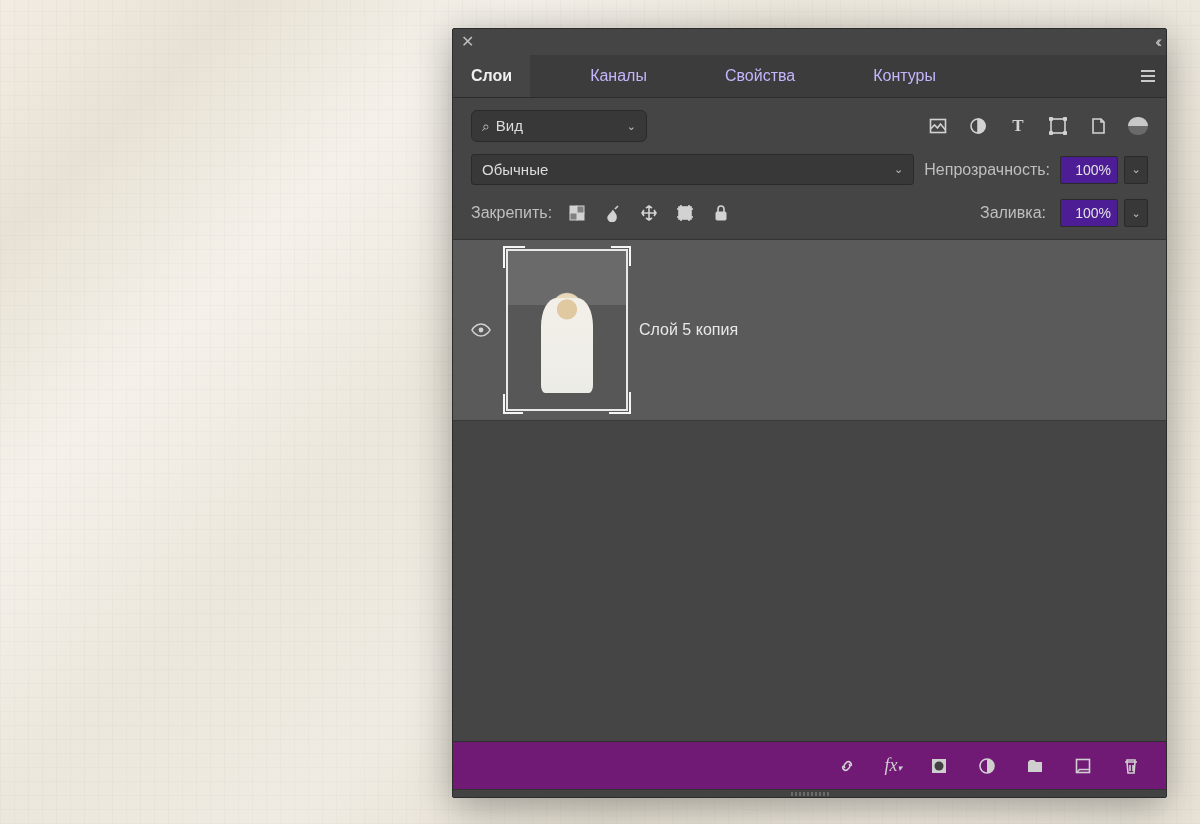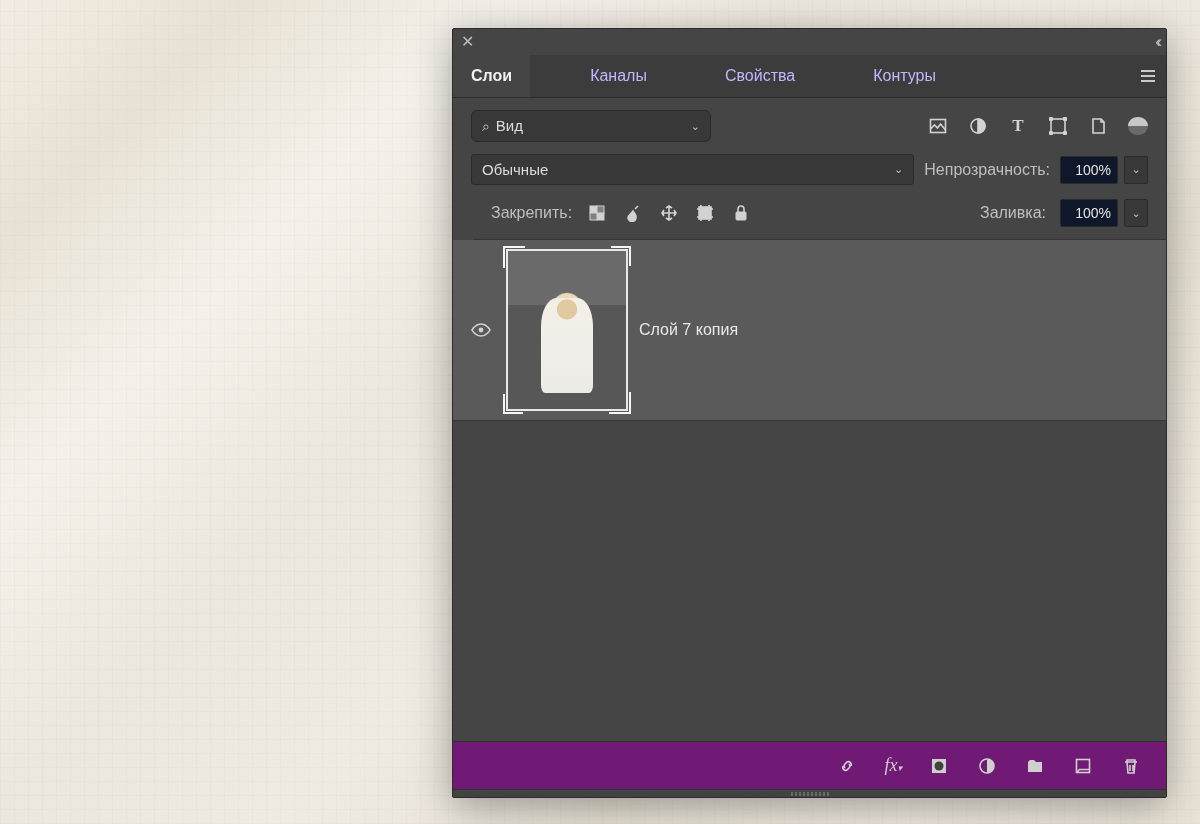--- a/index.html
+++ b/index.html
@@ -45,36 +45,36 @@
 
   .toolbar-row {
     display:flex; align-items:center; gap:14px;
     padding: 12px 18px;
   }
   .dropdown {
     display:flex; align-items:center; justify-content:space-between;
     background:#383838; border:1px solid #2a2a2a; border-radius:3px;
     padding:6px 10px; cursor:pointer; color:#dcdcdc; font-size:15px;
   }
-  .kind-dropdown { width: 240px; border-radius: 6px; }
+  .kind-dropdown { width: 176px; border-radius: 6px; }
   .kind-dropdown .mag { font-size:14px; margin-right:6px; color:#c0c0c0;}
   .chev { font-size:11px; color:#c0c0c0;}
   .filter-icons { display:flex; gap:20px; align-items:center; color:#d2d2d2; margin-left:auto;}
   .ficon { width:20px; height:20px; display:flex; align-items:center; justify-content:center; cursor:pointer; font-size:17px;}
   .toggle { width:20px; height:9px; border-top:9px solid #c8c8c8; border-bottom:9px solid #6a6a6a; border-radius:10px; cursor:pointer;}
   .ficon svg{width:18px;height:18px;fill:none;stroke:#d2d2d2;stroke-width:1.6;}
 
   .blend-row { display:flex; align-items:center; gap:10px; padding: 0 18px 10px; }
   .blend-dropdown { flex:1; }
   .value-box { display:flex; align-items:center; gap:6px; }
-  .value-box input { width:58px; background:#0f172a; border:1px solid #2a2a2a; color:#e4e4e4; padding:5px 6px; font-size:14px; text-align:right; border-radius:2px;}
+  .value-box input { width:58px; background:#4c1d95; border:1px solid #2a2a2a; color:#e4e4e4; padding:5px 6px; font-size:14px; text-align:right; border-radius:2px;}
   .value-box .dd { width:24px; height:28px; background:#383838; border:1px solid #2a2a2a; display:flex; align-items:center; justify-content:center; cursor:pointer; border-radius:2px;}
   .label { color:#bfbfbf; font-size:16px; }
 
-  .lock-row { display:flex; align-items:center; gap:14px; padding: 4px 18px 12px; border-bottom:1px solid #343434;margin-left:20px;}
+  .lock-row { display:flex; align-items:center; gap:14px; padding: 4px 18px 12px; border-bottom:1px solid #343434;}
   .lock-row .licon { width:22px; height:22px; display:flex; align-items:center; justify-content:center; cursor:pointer;}
   .lock-row .licon svg{width:18px;height:18px;fill:#d2d2d2;stroke:#d2d2d2;}
 
   .layers { flex:1; overflow:hidden; background:#454545; }
   .layer { display:flex; align-items:center; padding:10px 14px; gap:12px; border-bottom:1px solid #3a3a3a; }
   .layer.selected { background:#5a5a5a; }
   .vis { width:28px; display:flex; justify-content:center; cursor:pointer;}
   .vis svg{width:20px;height:14px;}
   .thumb { width:120px; height:160px; border:1px solid #2a2a2a; position:relative; background:#6b6b6b; flex-shrink:0;}
   .thumb.sel { outline:2px solid #e8e8e8; outline-offset:-1px;}
@@ -227,21 +227,21 @@
         <svg viewBox="0 0 20 14">
             <path d="M1 7s3-6 9-6 9 6 9 6-3 6-9 6-9-6-9-6z" fill="none" stroke="#d2d2d2" stroke-width="1.6"></path>
             <circle cx="10" cy="7" r="2.4" fill="#d2d2d2"></circle>
           </svg>
       </div>
       <div class="thumb sel">
         <span class="c1"></span>
           <span class="c2"></span>
         <div class="photo"></div>
       </div>
-      <span class="lname">Слой 7 копия</span>
+      <span class="lname">Слой 5 копия</span>
     </div>
 
 
   </div>
 
   <div class="footer">
     <div class="fbtn">
         <svg viewBox="0 0 18 18">
           <path d="M7 11a3 3 0 0 1 0-4l2-2a3 3 0 0 1 4 4M11 7a3 3 0 0 1 0 4l-2 2a3 3 0 0 1-4-4"></path>
         </svg>

